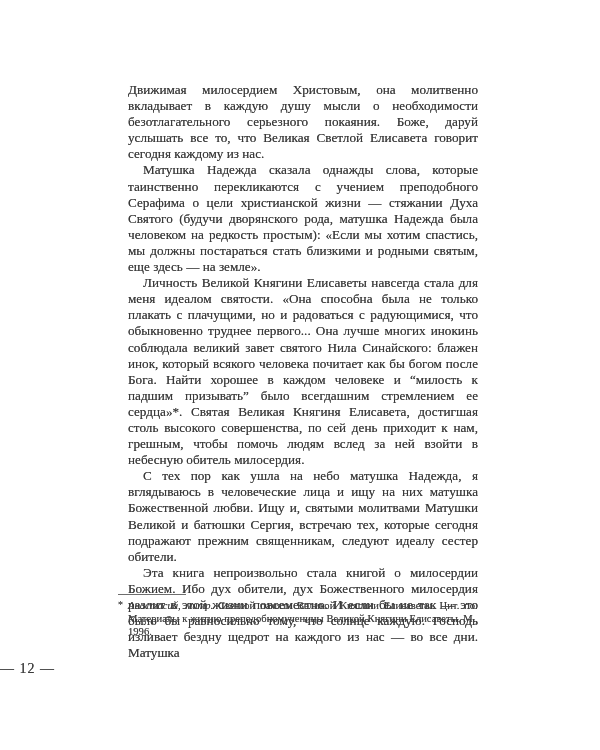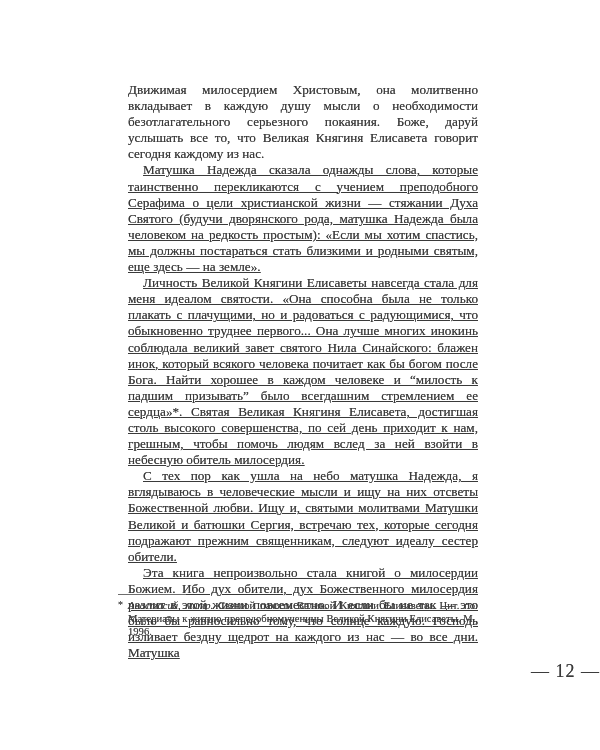--- a/index.html
+++ b/index.html
@@ -29,21 +29,20 @@
     line-height: 16.1px;
     text-align: justify;
     text-shadow: 0 0 0.4px rgba(58,58,58,0.75);
   }
   .para {
     margin: 0;
     padding: 0;
   }
   .para.indented {
     text-indent: 15px;
-    text-decoration: underline;
   }
   .footnote-block {
     position: absolute;
     left: 118px;
     top: 594px;
     width: 360px;
     color: #404040;
     font-size: 10.6px;
     line-height: 13.2px;
     text-align: justify;
@@ -67,37 +66,37 @@
   }
   .fn-author {
     font-style: italic;
     font-family: Liberation Serif, serif;
   }
   .page-number {
     position: absolute;
     top: 661px;
     left: 0;
     width: 600px;
-    text-align: right;
-    font-size: 18px;
+    text-align: left;
+    font-size: 14px;
     color: #3a3a3a;
     letter-spacing: 1px;
     text-shadow: 0 0 0.4px rgba(58,58,58,0.75);
   }
 </style>
 </head>
 <body>
 
 <div class="page">
 
   <div class="text-block">
-    <p class="para">Движимая милосердием Христовым, она молитвенно вкладывает в каждую душу мысли о необходимости безотлагательного серьезного покаяния. Боже, даруй услышать все то, что Великая Княгиня Елисавета говорит сегодня каждому из нас.</p>
+    <p class="para">Движимая милосердием Христовым, она молитвенно вкладывает в каждую душу мысли о необходимости безотлагательного серьезного покаяния. Боже, даруй услышать все то, что Великая Светлой Елисавета говорит сегодня каждому из нас.</p>
     <p class="para indented">Матушка Надежда сказала однажды слова, которые таинственно перекликаются с учением преподобного Серафима о цели христианской жизни — стяжании Духа Святого (будучи дворянского рода, матушка Надежда была человеком на редкость простым): «Если мы хотим спастись, мы должны постараться стать близкими и родными святым, еще здесь — на земле».</p>
     <p class="para indented">Личность Великой Княгини Елисаветы навсегда стала для меня идеалом святости. «Она способна была не только плакать с плачущими, но и радоваться с радующимися, что обыкновенно труднее первого... Она лучше многих инокинь соблюдала великий завет святого Нила Синайского: блажен инок, который всякого человека почитает как бы богом после Бога. Найти хорошее в каждом человеке и “милость к падшим призывать” было всегдашним стремлением ее сердца»*. Святая Великая Княгиня Елисавета, достигшая столь высокого совершенства, по сей день приходит к нам, грешным, чтобы помочь людям вслед за ней взойти в небесную обитель милосердия.</p>
-    <p class="para indented">С тех пор как ушла на небо матушка Надежда, я вглядываюсь в человеческие мысли и ищу на них отсветы Божественной любви. Ищу и, святыми молитвами Матушки Великой и батюшки Сергия, встречаю тех, которые сегодня подражают прежним священникам, следуют идеалу сестер обители.</p>
+    <p class="para indented">С тех пор как ушла на небо матушка Надежда, я вглядываюсь в человеческие лица и ищу на них матушка Божественной любви. Ищу и, святыми молитвами Матушки Великой и батюшки Сергия, встречаю тех, которые сегодня подражают прежним священникам, следуют идеалу сестер обители.</p>
     <p class="para indented">Эта книга непроизвольно стала книгой о милосердии Божием. Ибо дух обители, дух Божественного милосердия разлит в этой жизни повсеместно. И если бы не так — это было бы равносильно тому, что солнце каждую. Господь изливает бездну щедрот на каждого из нас — во все дни. Матушка</p>
   </div>
 
   <div class="footnote-block">
     <div class="footnote-rule"></div>
     <div class="footnote-body">
       <span class="fn-marker">*</span>
       <span class="fn-author">Анастасий, митр.</span>
       <span class="fn-text">Светлой памяти Великой Княгини Елисаветы. Цит. по: Материалы к житию преподобномученицы Великой Княгини Елисаветы. М., 1996.</span>
     </div>

